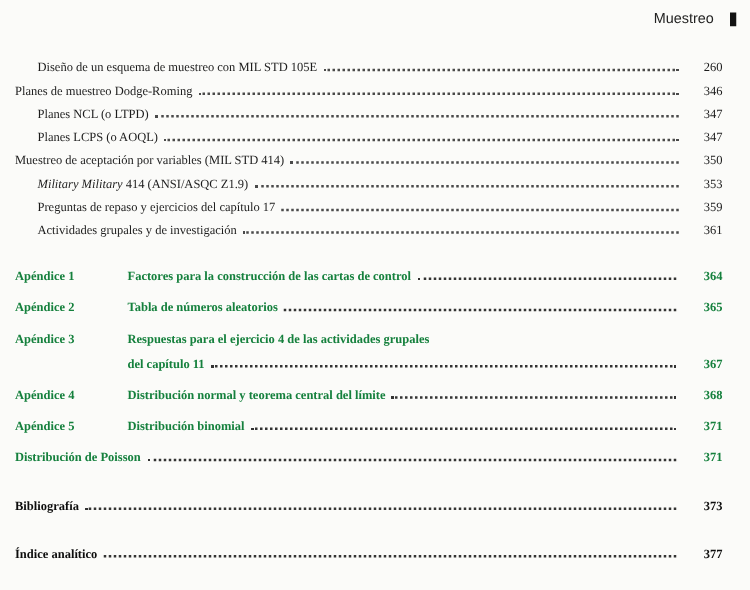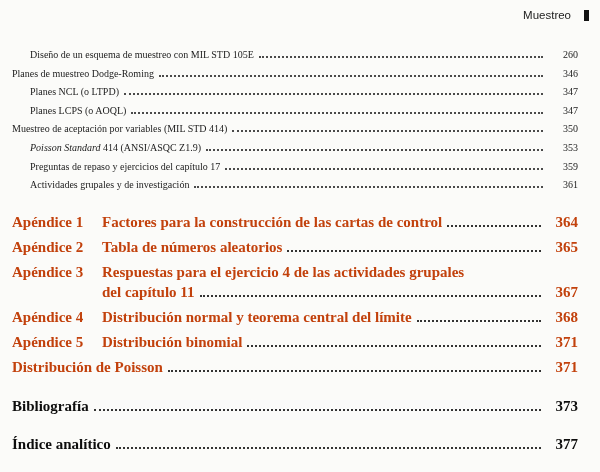--- a/index.html
+++ b/index.html
@@ -66,22 +66,22 @@
     flex-shrink: 0;
   }
 
   
   .appendix-section {
     position: absolute;
     top: 212px;
     left: 12px;
     right: 22px;
     font-weight: bold;
-    font-size: 15px;
-    color: #c2410c;
+    font-size: 10px;
+    color: #15803d;
   }
   .app-row {
     display: flex;
     align-items: baseline;
     line-height: 20px;
     margin-bottom: 5px;
     white-space: nowrap;
   }
   .app-label {
     width: 90px;
@@ -101,21 +101,21 @@
     white-space: nowrap;
   }
 
   
   .backmatter-section {
     position: absolute;
     top: 396px;
     left: 12px;
     right: 22px;
     font-weight: bold;
-    font-size: 15px;
+    font-size: 10px;
     color: #0d0d0d;
   }
   .bm-row {
     display: flex;
     align-items: baseline;
     line-height: 20px;
     white-space: nowrap;
   }
   .bm-row.first { margin-bottom: 18px; }
   .bm-row .leader { border-color: #333; margin-bottom: 4px; }
@@ -157,21 +157,21 @@
       <span class="page-num">347</span>
     </div>
 
     <div class="toc-row">
       <span class="entry-label">Muestreo de aceptación por variables (MIL STD 414)</span>
       <span class="leader"></span>
       <span class="page-num">350</span>
     </div>
 
     <div class="toc-row indent">
-      <span class="entry-label"><span class="lbl-italic">Poisson Standard</span><span> 414 (ANSI/ASQC Z1.9)</span></span>
+      <span class="entry-label"><span class="lbl-italic">Military Military</span><span> 414 (ANSI/ASQC Z1.9)</span></span>
       <span class="leader"></span>
       <span class="page-num">353</span>
     </div>
 
     <div class="toc-row indent italic">
       <span class="entry-label">Preguntas de repaso y ejercicios del capítulo 17</span>
       <span class="leader"></span>
       <span class="page-num">359</span>
     </div>
 

